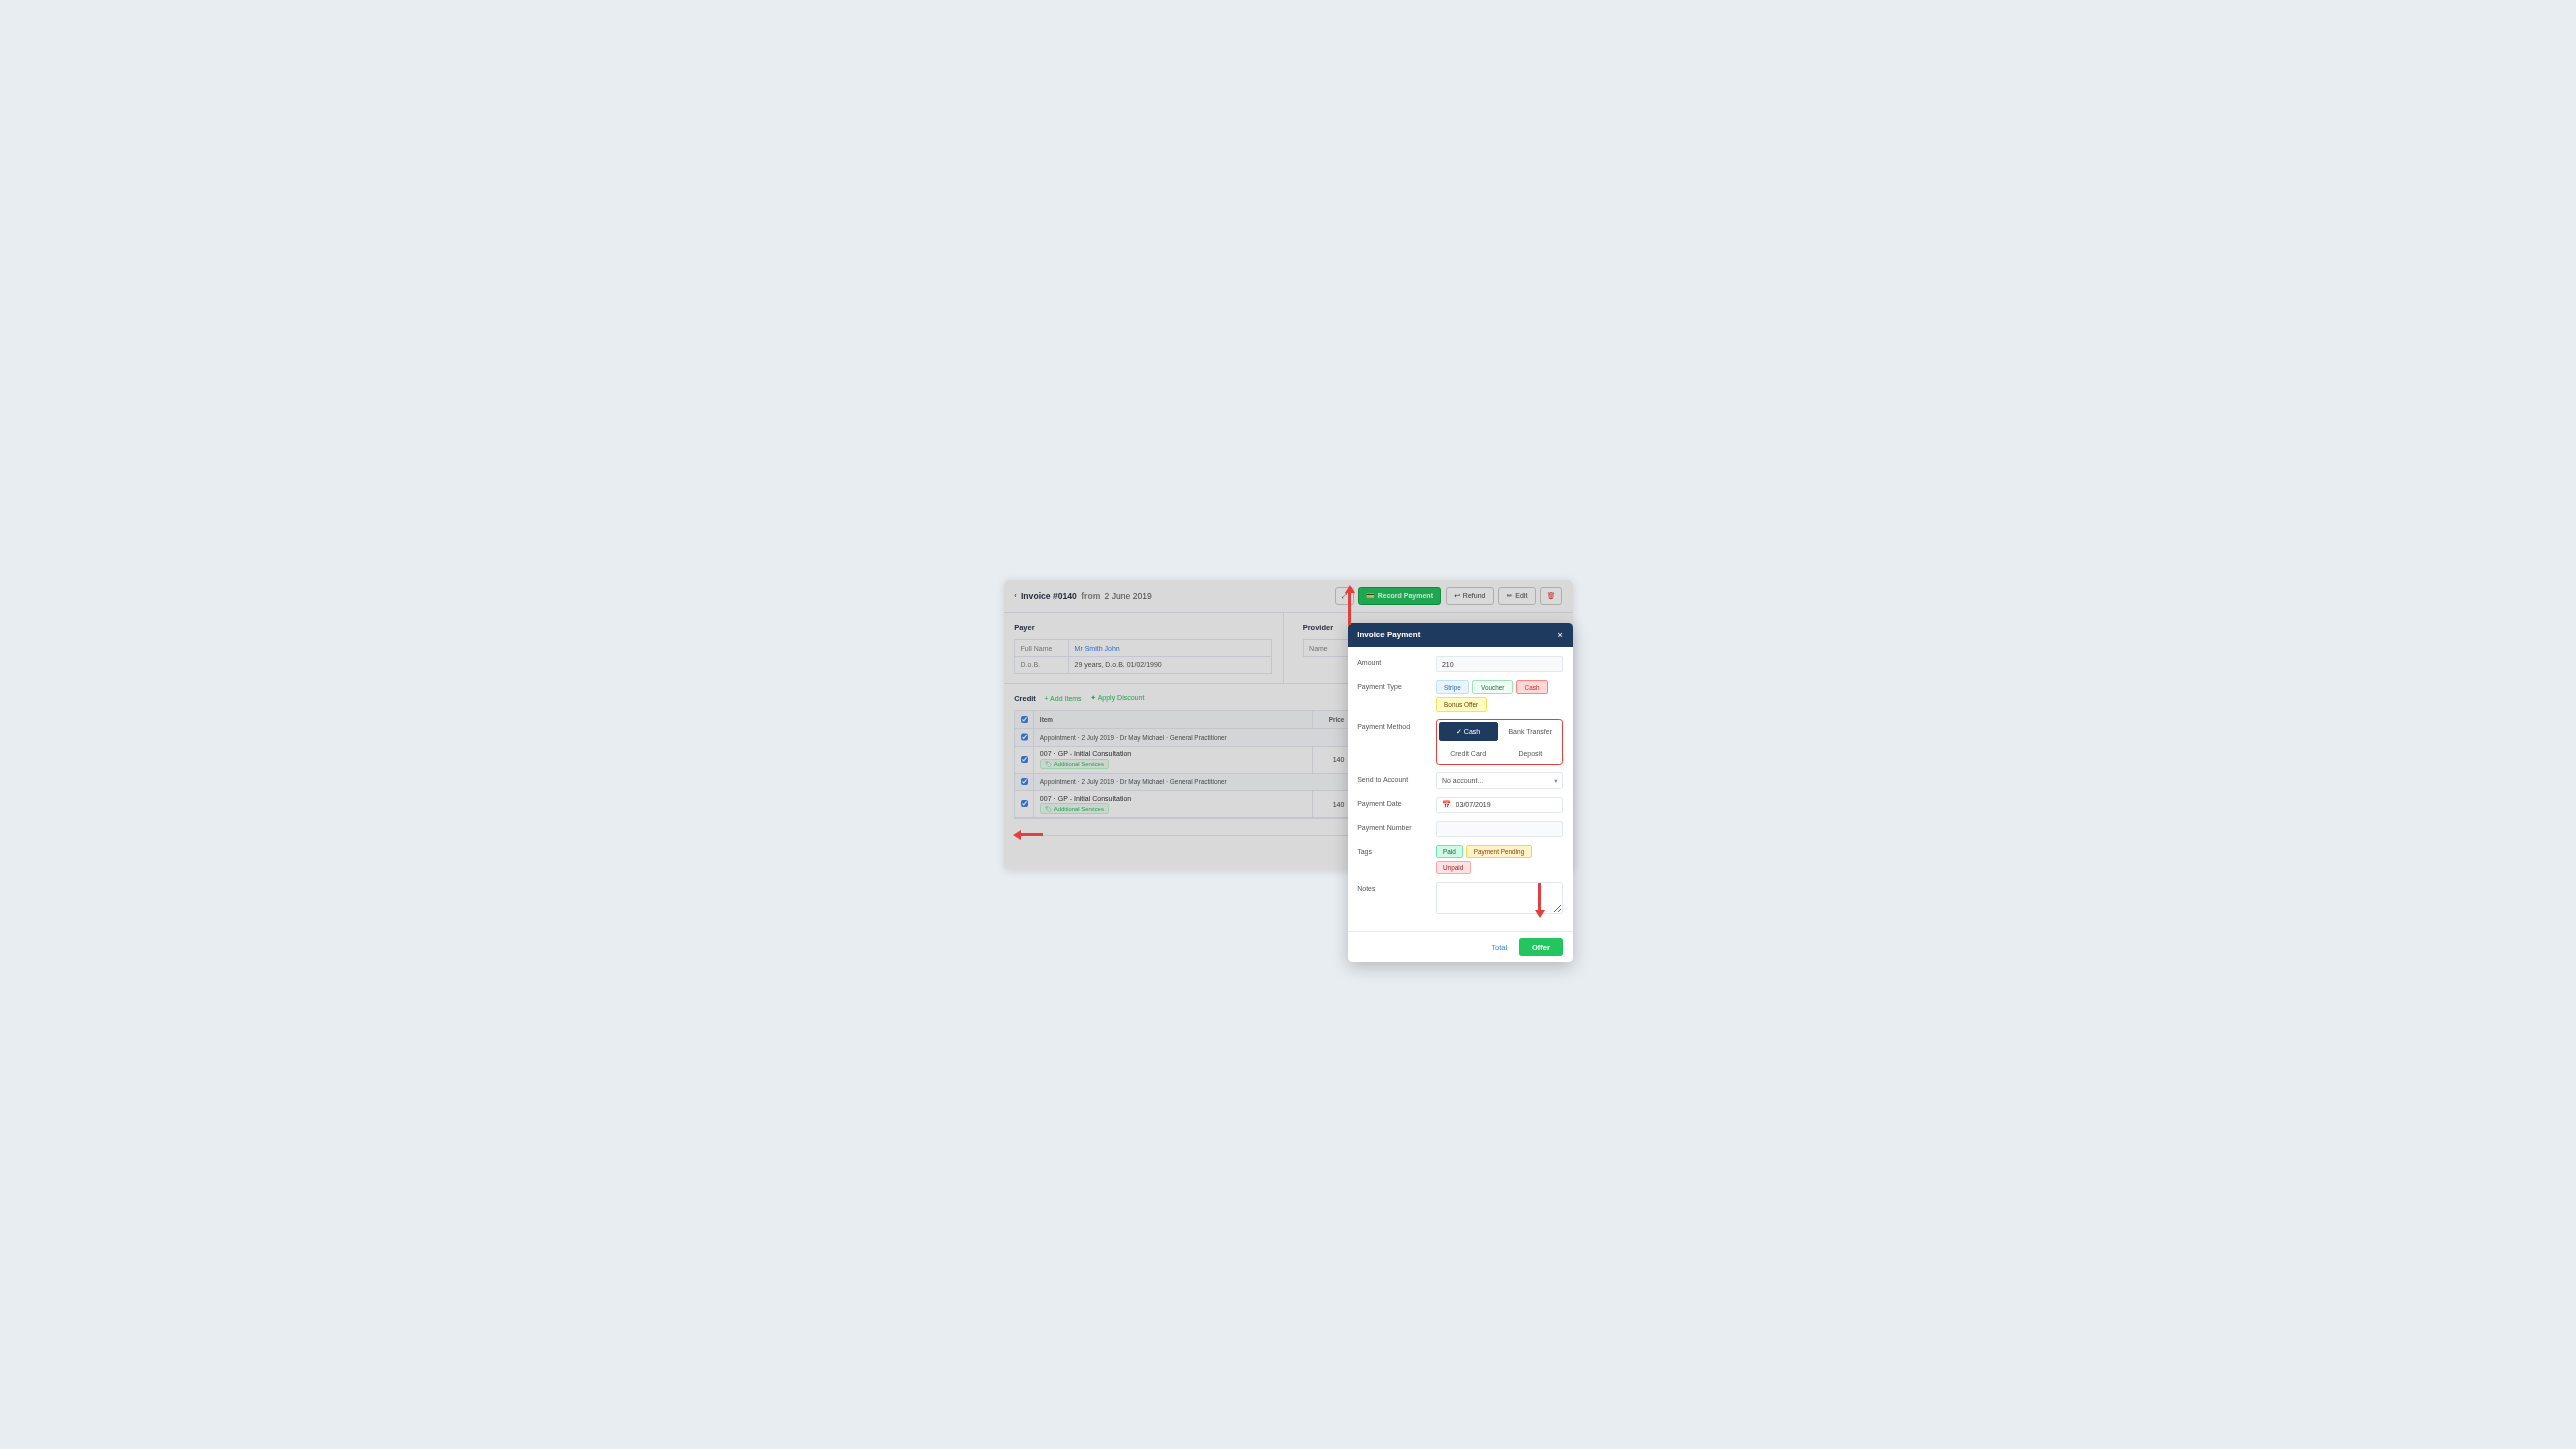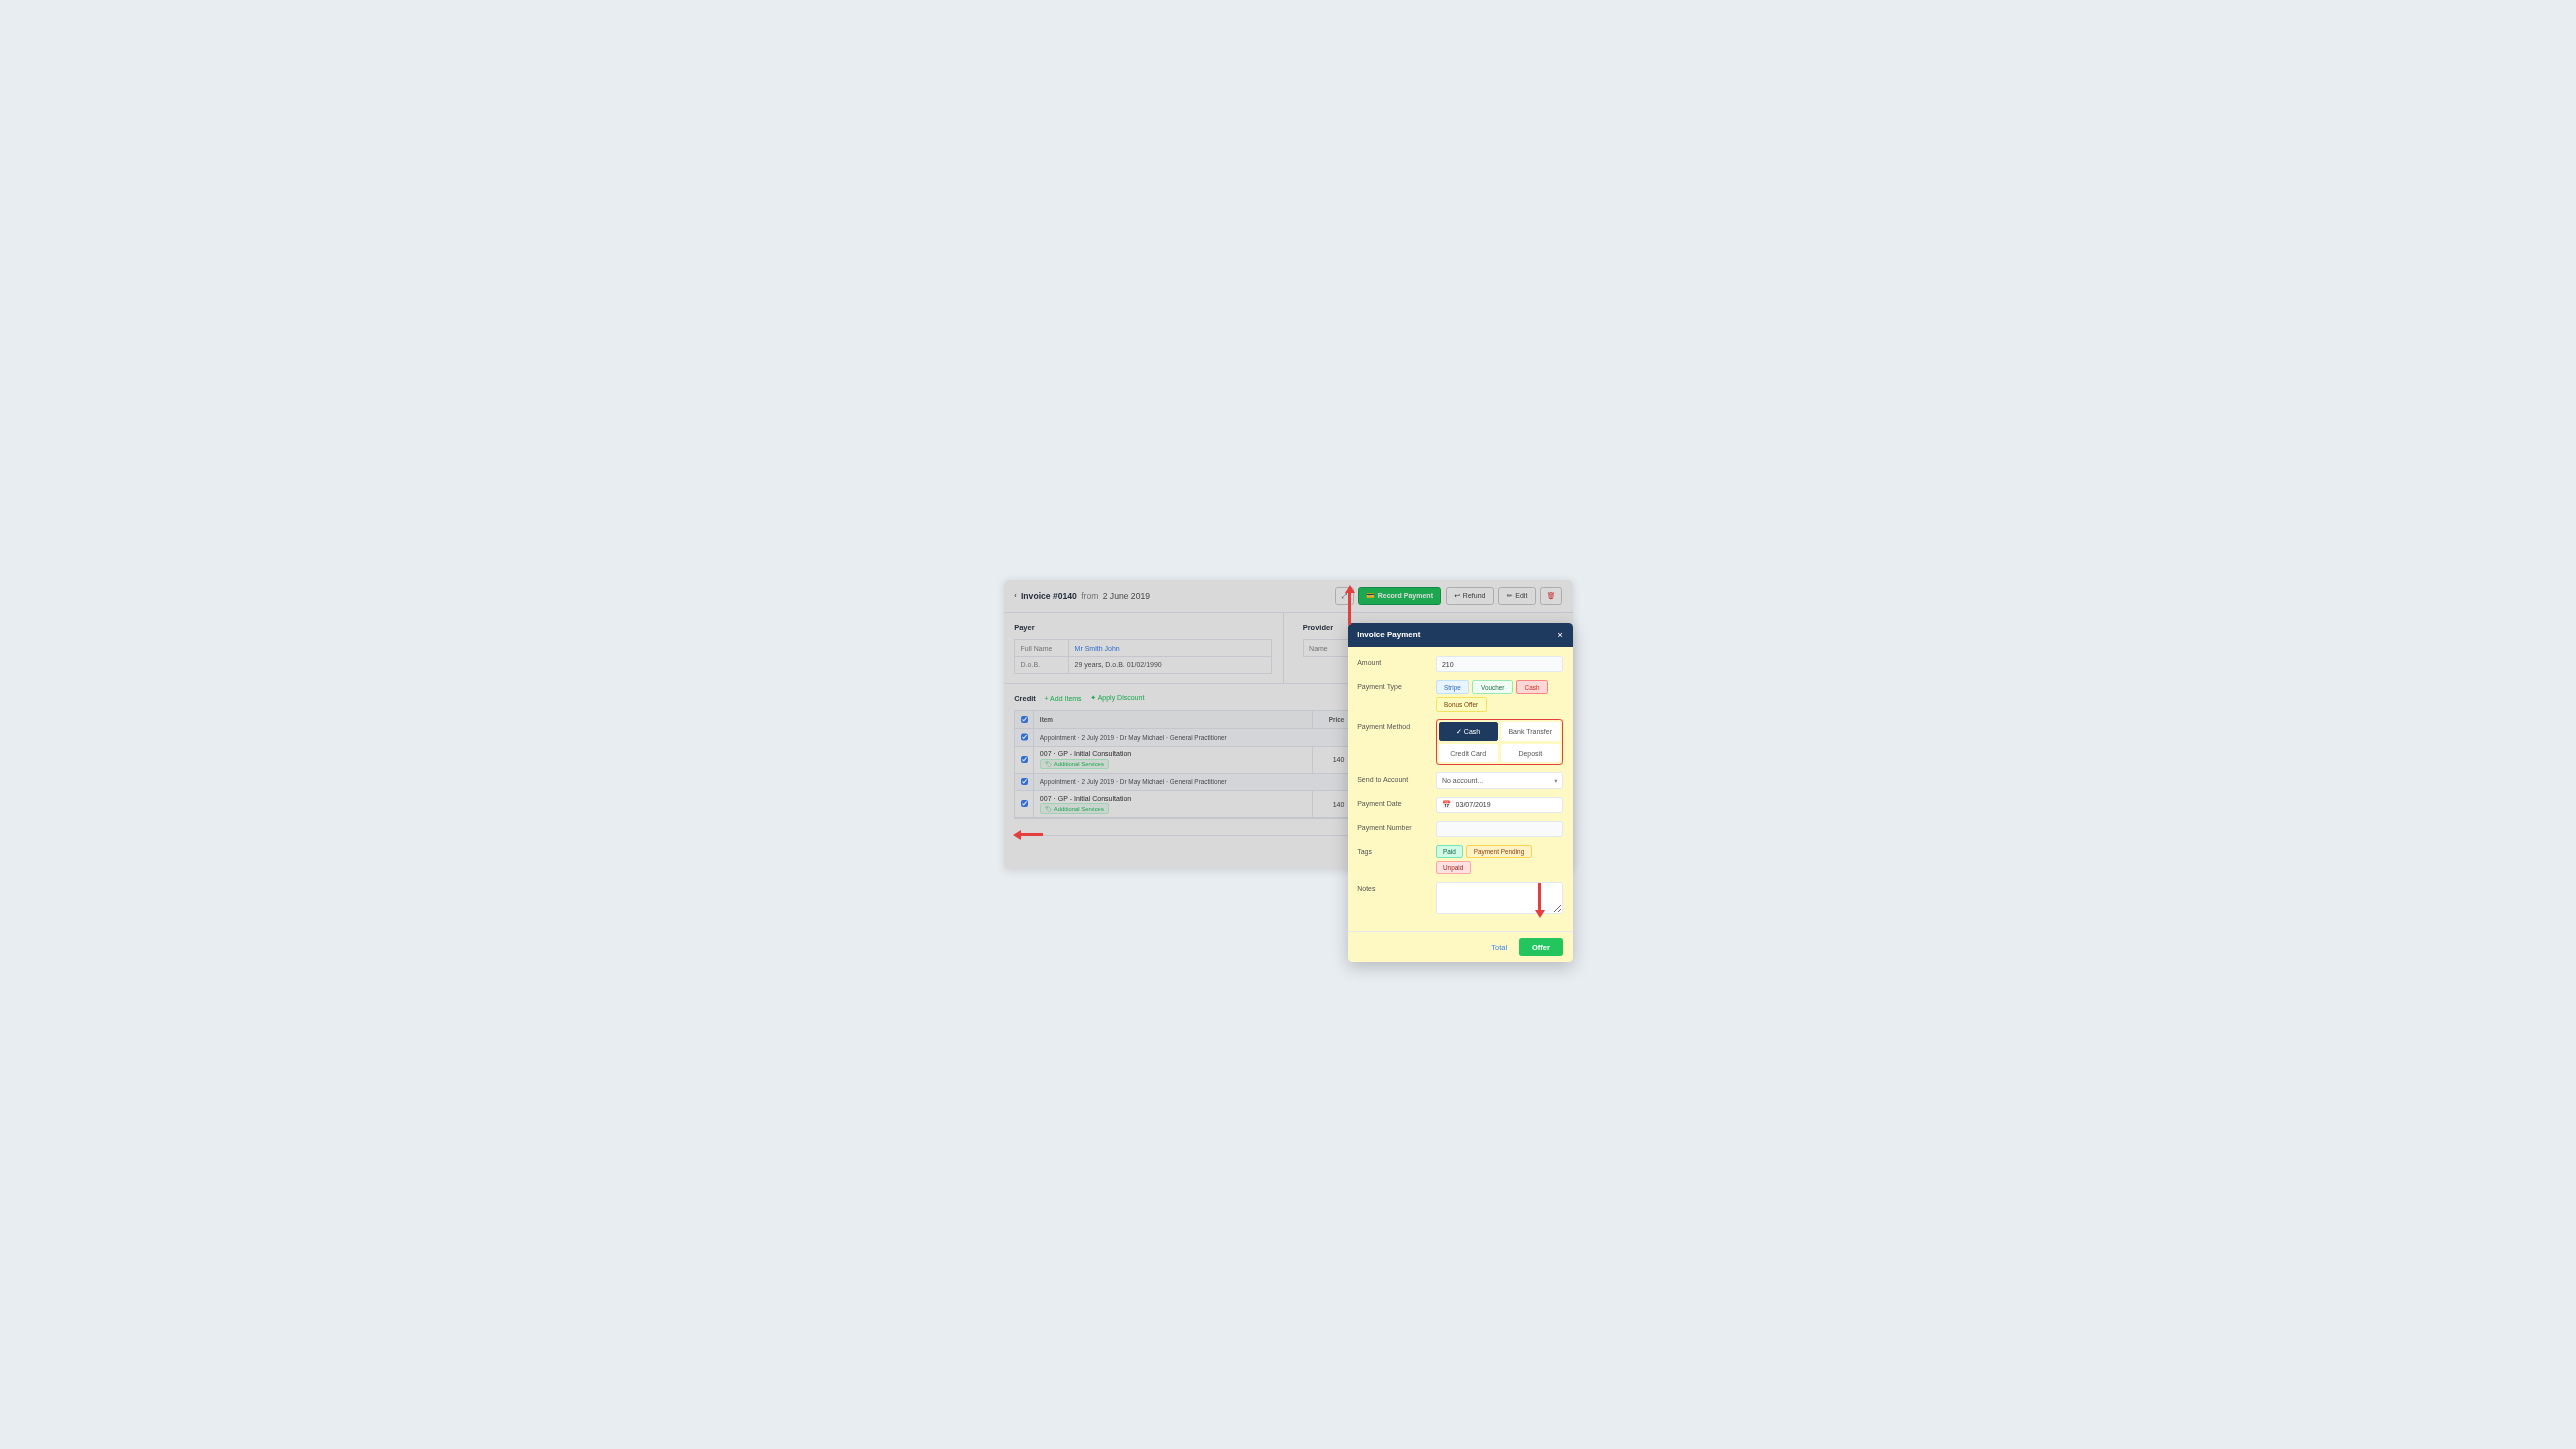--- a/index.html
+++ b/index.html
@@ -340,21 +340,21 @@
       border-radius: 4.3px;
       z-index: 10;
     }
 
     
     .payment-modal {
       position: absolute;
       top: 43px;
       right: 0;
       width: 225px;
-      background: #fef9c3;
+      background: #ffffff;
       border-radius: 4.3px;
       box-shadow: 0 4.3px 17px rgba(0,0,0,0.22);
       z-index: 20;
       overflow: hidden;
     }
 
     .modal-header {
       background: #1e3a5f;
       color: #fff;
       padding: 7.5px 9.7px;
@@ -642,21 +642,21 @@
 <body>
 
 <div class="outer-wrapper">
 
   <div class="invoice-card">
 
     <div class="invoice-header">
       <div class="invoice-title">
         <span class="back-arrow">‹</span>
         <strong>Invoice #0140</strong>
-        <span style="font-weight:400; color:#888;">from</span>
+        <span style="font-weight:700; color:#888;">from</span>
         <span style="font-weight:400; color:#555;">2 June 2019</span>
       </div>
       <div class="header-actions">
         <button class="btn btn-expand">
           <span>⤢</span>
         </button>
         <button class="btn btn-record">
           <span>💳</span>
           <span>Record Payment</span>
         </button>

